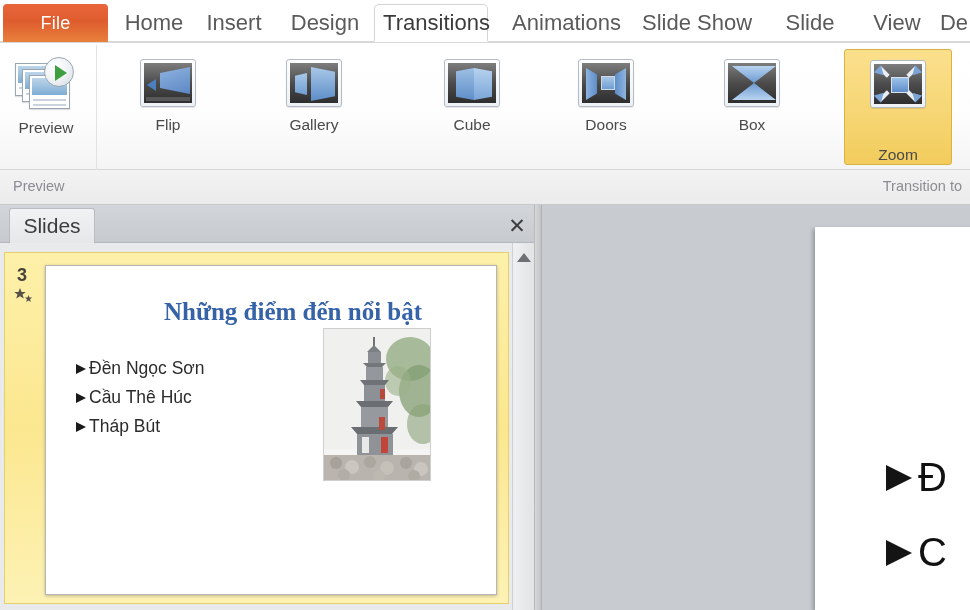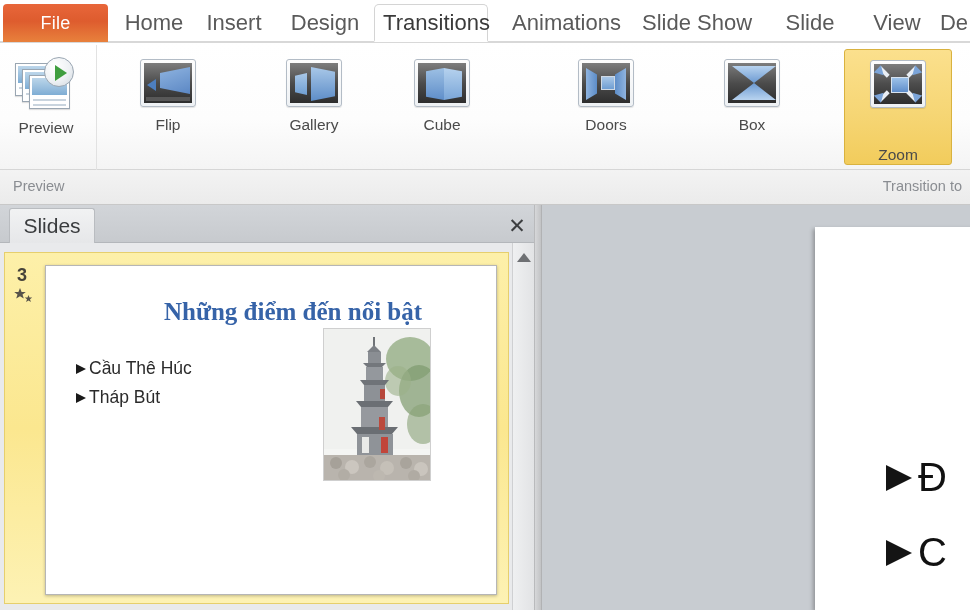--- a/index.html
+++ b/index.html
@@ -365,21 +365,21 @@
   <div class="trans-item" style="left:260px;">
     <div class="tile">
       <div class="tile-in">
           <div class="g-gal-l"></div>
           <div class="g-gal-r"></div>
         </div>
     </div>
     <div class="trans-label">Gallery</div>
   </div>
 
-  <div class="trans-item" style="left:388px;">
+  <div class="trans-item" style="left:418px;">
     <div class="tile">
       <div class="tile-in">
           <div class="g-cube-l"></div>
           <div class="g-cube-r"></div>
         </div>
     </div>
     <div class="trans-label">Cube</div>
   </div>
 
   <div class="trans-item" style="left:552px;text-align:center;">
@@ -440,20 +440,24 @@
         <path d="M15.5 8 L16.5 10.6 L19.2 10.6 L17 12.3 L17.9 15 L15.5 13.4 L13.1 15 L14 12.3 L11.8 10.6 L14.5 10.6 Z" fill="#57534a"></path>
       </svg>
     </div>
 
     <div class="thumb-canvas">
       <div class="th-title">Những điểm đến nổi bật</div>
 
       <div class="th-bullets">
         <div class="th-bul">
           <span class="bul-arrow"></span>
+          <span>Đền Ngọc Sơn</span>
+        </div>
+        <div class="th-bul">
+          <span class="bul-arrow"></span>
           <span>Cầu Thê Húc</span>
         </div>
         <div class="th-bul">
           <span class="bul-arrow"></span>
           <span>Tháp Bút</span>
         </div>
       </div>
 
       <div class="th-photo">
         <svg width="106" height="151" viewBox="0 0 106 151">

